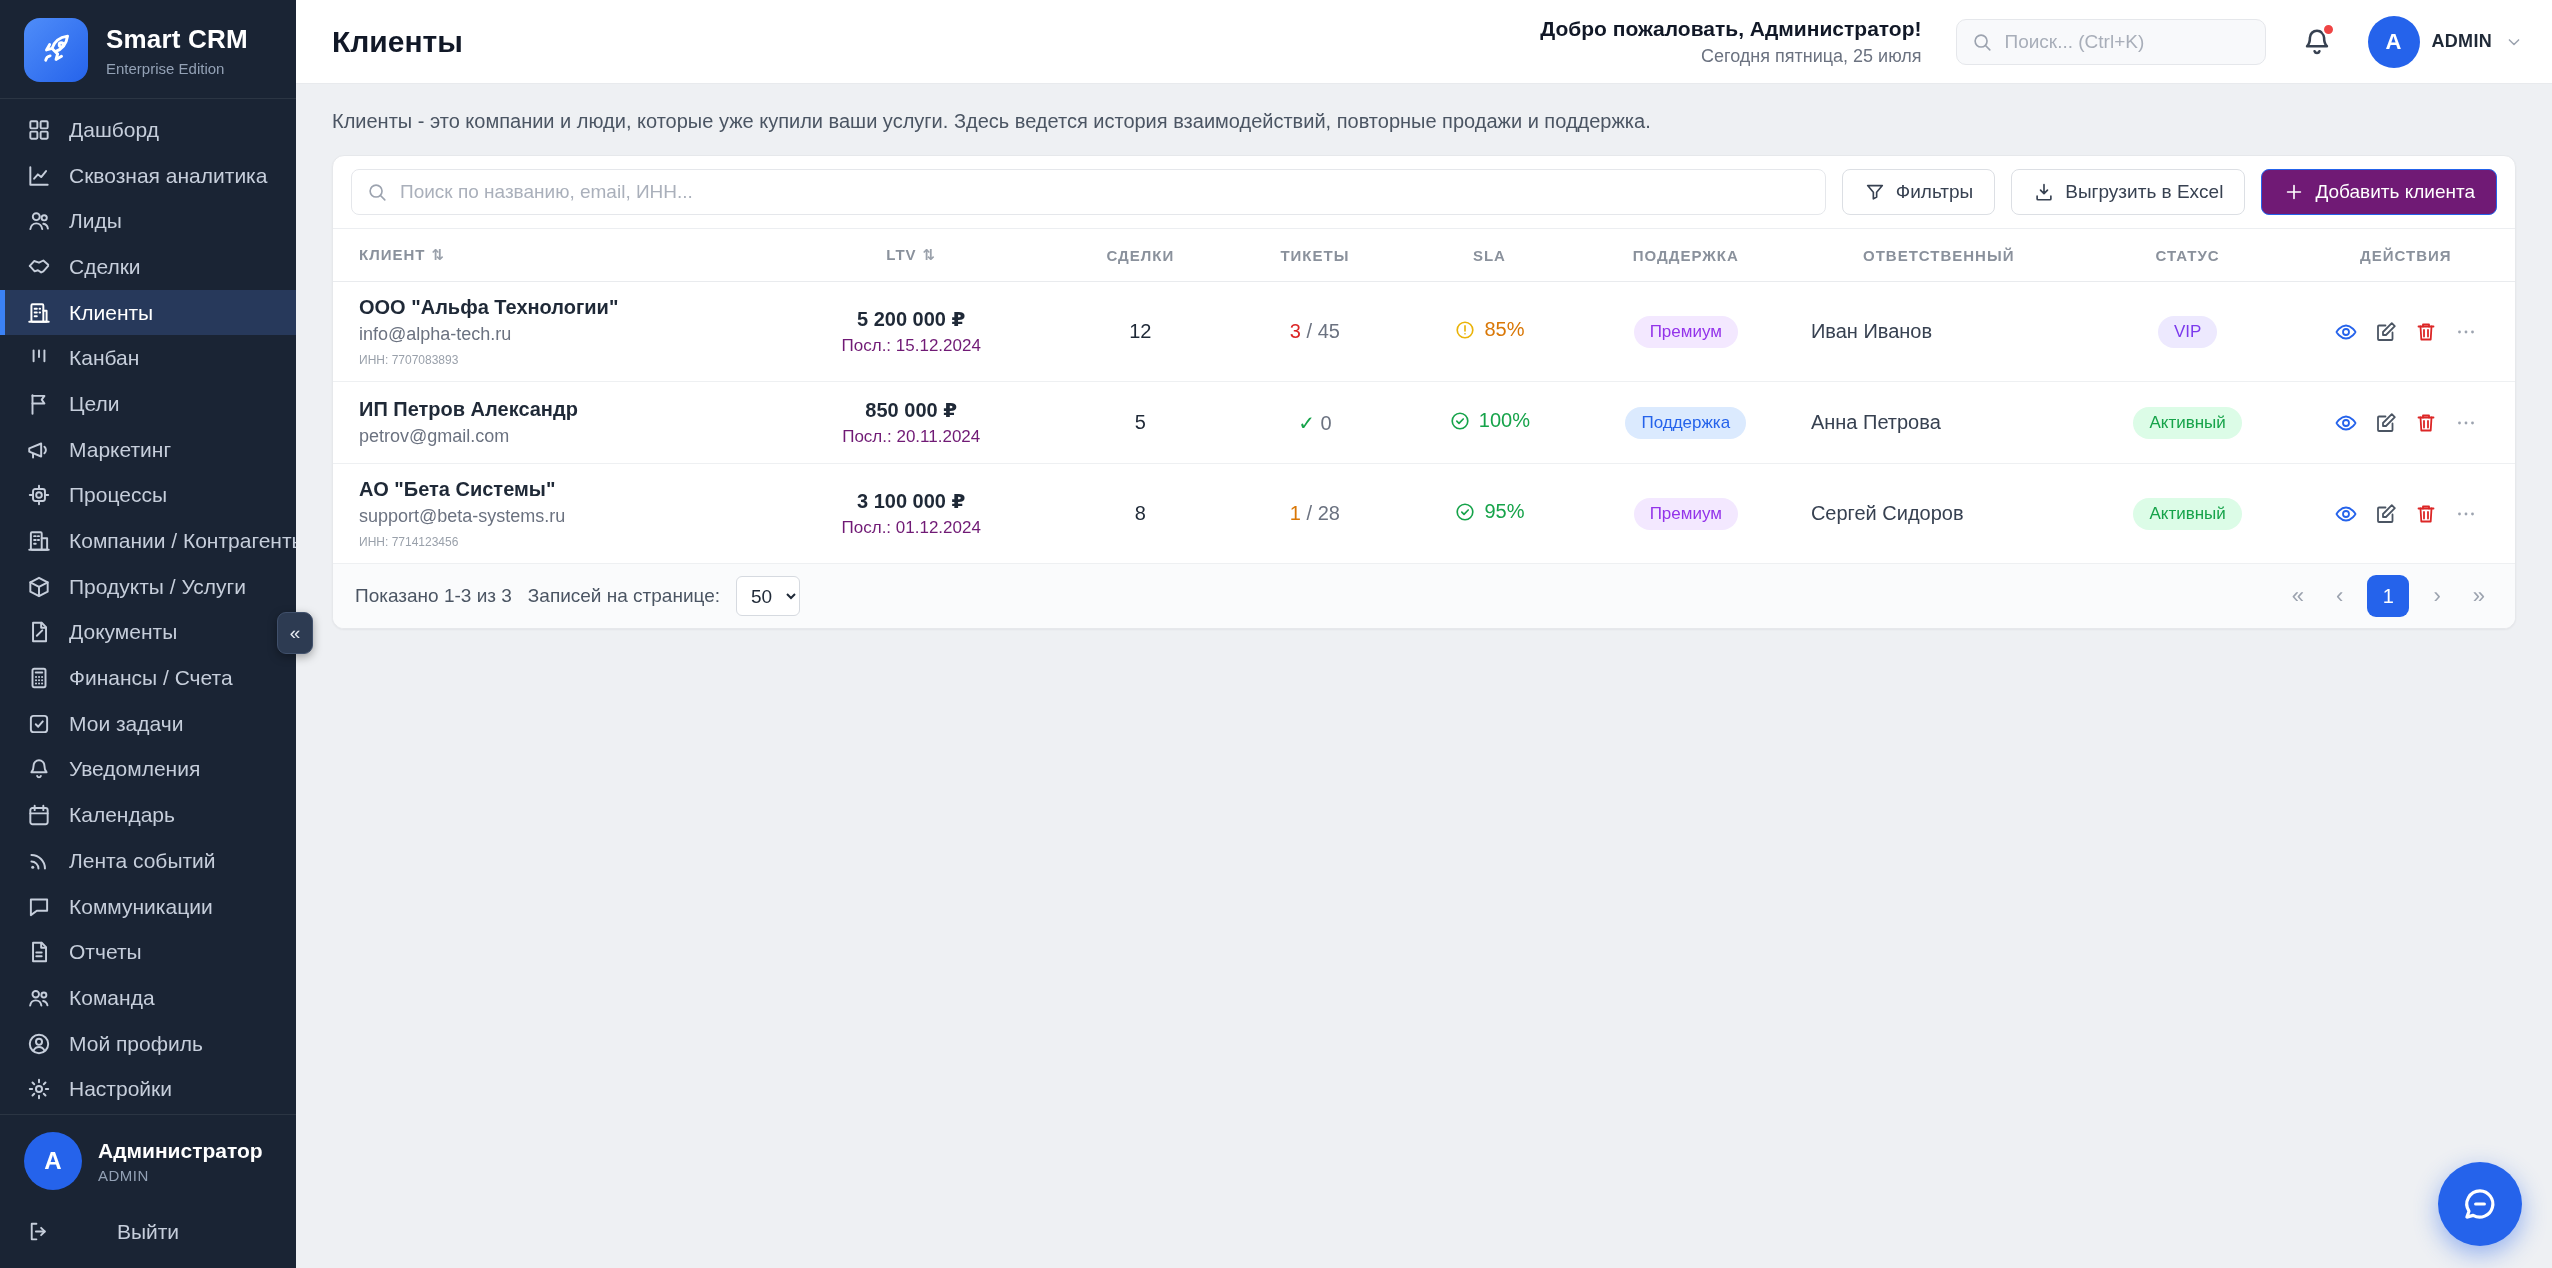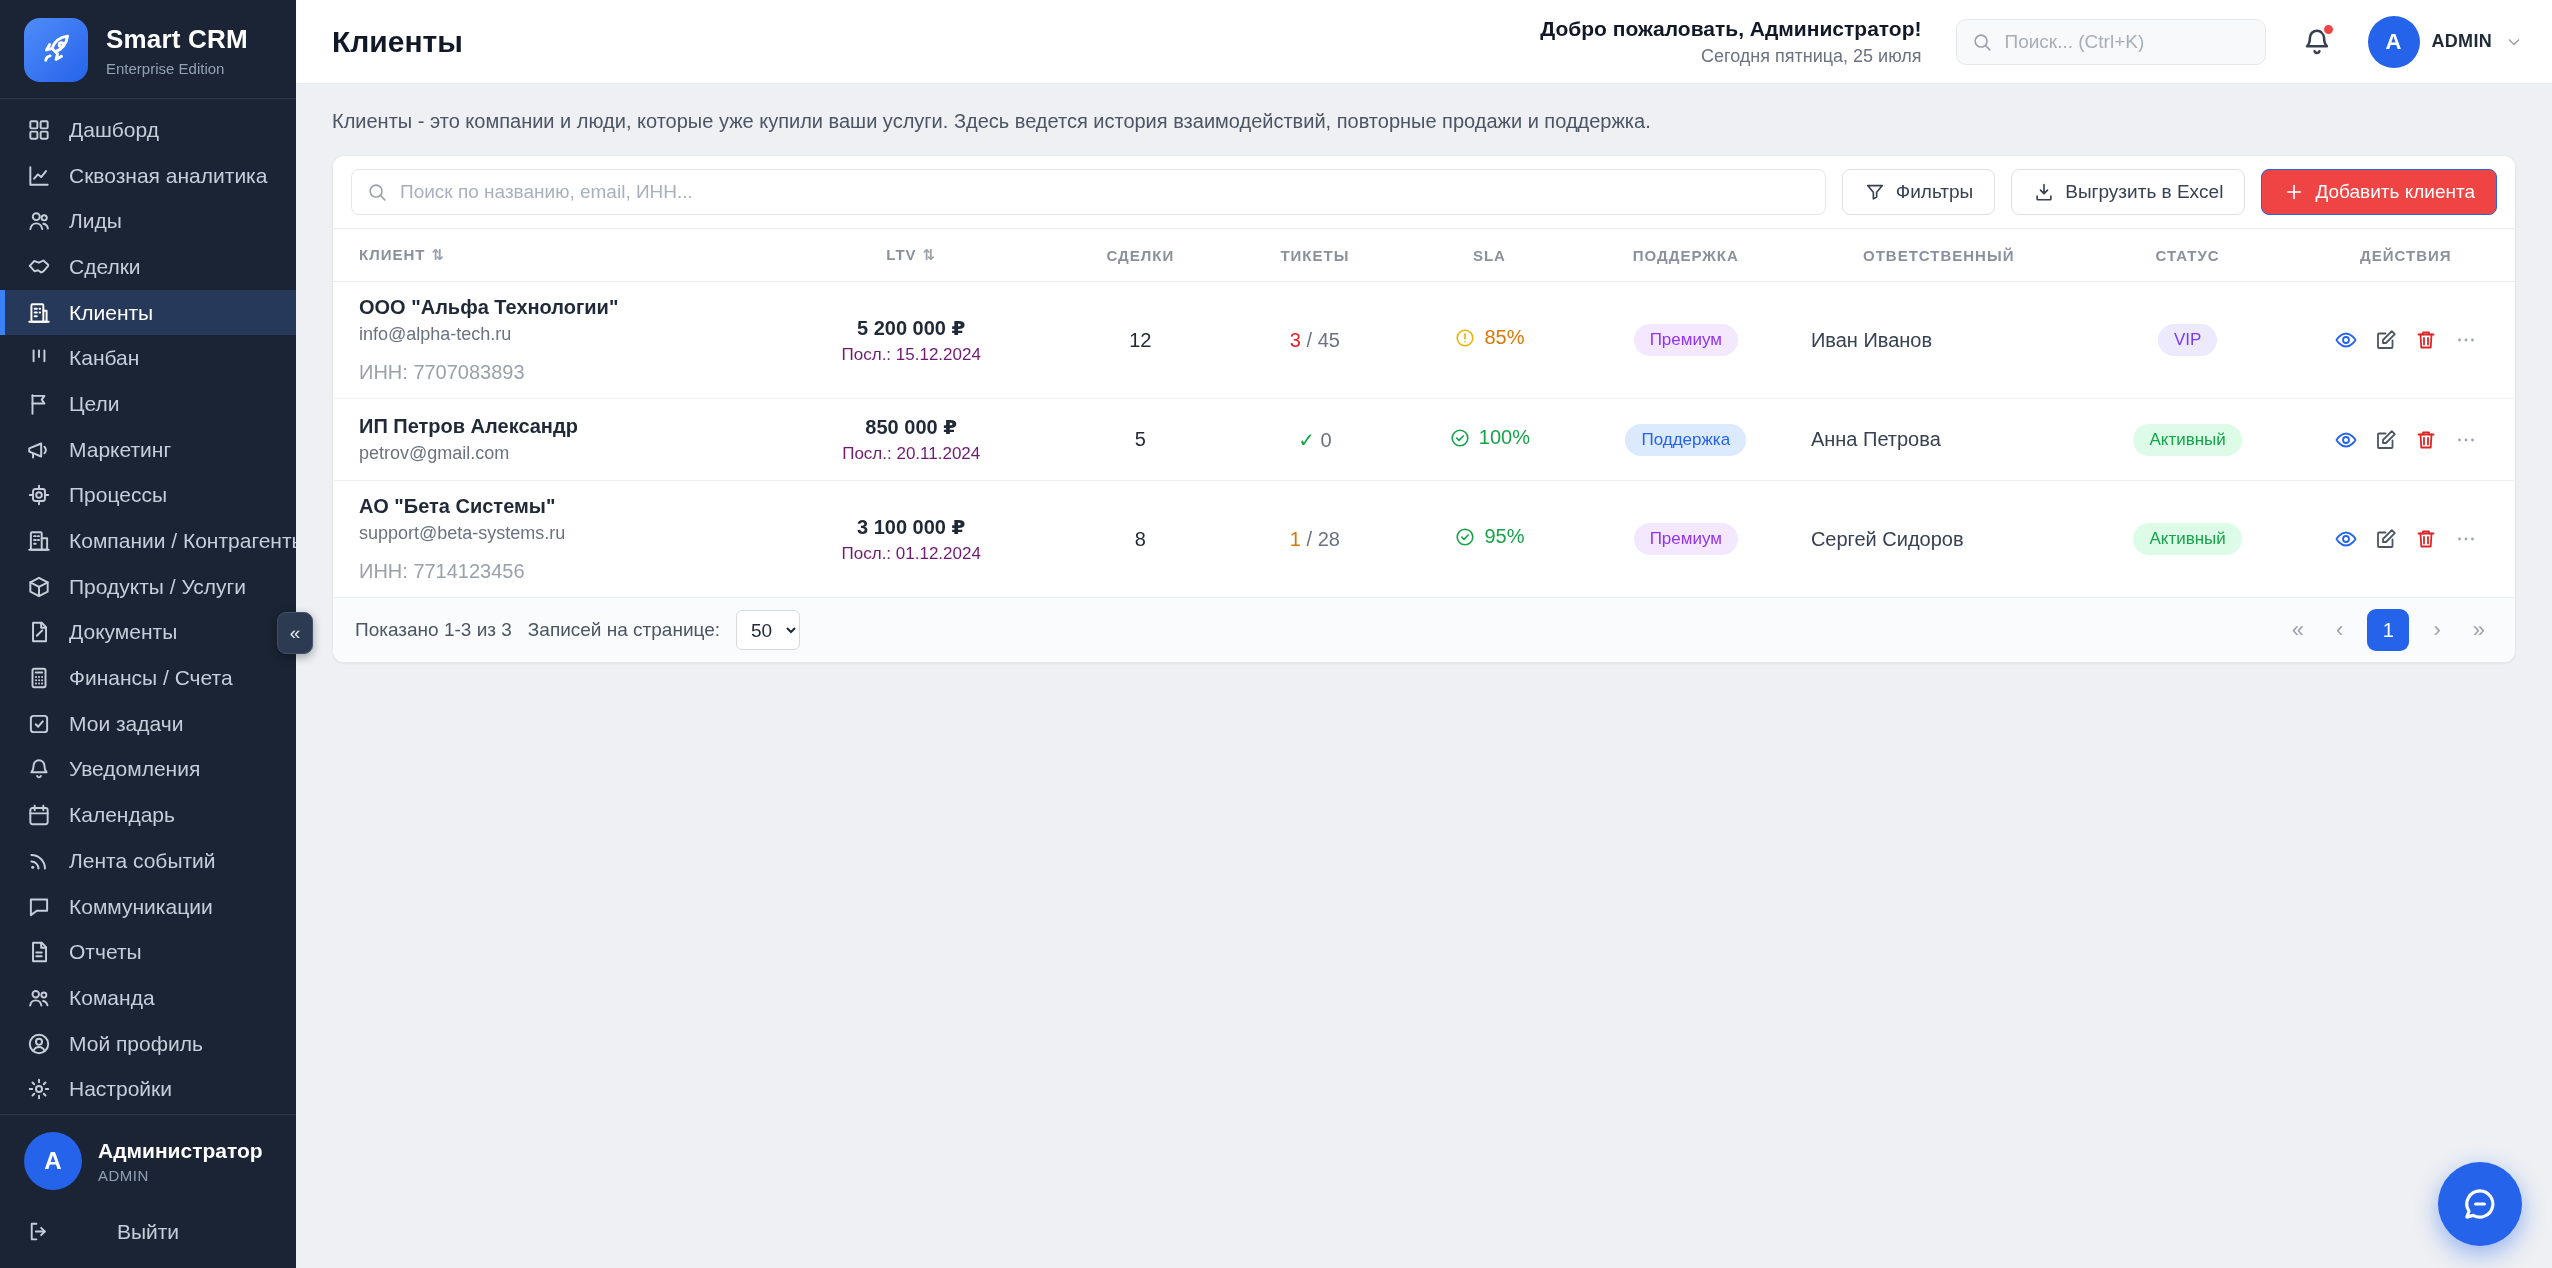--- a/index.html
+++ b/index.html
@@ -53,39 +53,39 @@
 
   .card { margin:22px 36px 0; background:#fff; border:1px solid #e6e8eb; border-radius:12px; box-shadow:0 1px 2px rgba(16,24,40,.05); overflow:hidden; flex:none; }
   .toolbar { display:flex; align-items:center; gap:16px; padding:13px 18px; border-bottom:1px solid #eceef1; }
   .search-wrap { position:relative; flex:1; }
   .search-wrap input { width:100%; height:46px; border:1px solid #e5e7eb; border-radius:8px; background:#fff; padding:0 16px 0 48px; font-size:19px; font-family:inherit; color:#374151; outline:none; }
   .search-wrap input::placeholder { color:#aab0bb; }
   .sw-ic { position:absolute; left:15px; top:12px; width:22px; height:22px; color:#9ca3af; }
   .btn { display:inline-flex; align-items:center; gap:10px; height:46px; padding:0 21px; border-radius:8px; font-size:19px; font-family:inherit; cursor:pointer; white-space:nowrap; }
   .btn .bi { width:22px; height:22px; }
   .btn.ghost { background:#fff; border:1px solid #dcdfe4; color:#374151; }
-  .btn.primary { background:#ef4444; border:1px solid #2563eb; color:#fff; }
+  .btn.primary { background:#701a75; border:1px solid #2563eb; color:#fff; }
 
   table.clients-table { width:100%; border-collapse:collapse; table-layout:fixed; }
   thead th { padding:17px 12px; font-size:15px; font-weight:bold; color:#8a919c; text-transform:uppercase; letter-spacing:1px; border-bottom:1px solid #e9ebee; text-align:center; white-space:nowrap; }
   thead th:nth-child(1) { width:20%; text-align:left; padding-left:26px; }
   thead th:nth-child(2) { width:13%; }
   thead th:nth-child(3) { width:8%; }
   thead th:nth-child(4) { width:8%; }
   thead th:nth-child(5) { width:8%; }
   thead th:nth-child(6) { width:10%; }
   thead th:nth-child(7) { width:13%; text-align:center; padding-left:16px; }
   thead th:nth-child(8) { width:10%; }
   thead th:nth-child(9) { width:10%; }
   .sort { margin-left:6px; font-size:15px; color:#9aa1ab; }
   tbody td { padding:14px 12px; border-bottom:1px solid #eef0f2; text-align:center; vertical-align:middle; font-size:20px; color:#1f2937; height:82px; }
   td.col-client { text-align:left; padding-left:26px; }
   .c-name { font-size:20px; font-weight:bold; color:#1f2937; }
   .c-email { font-size:18px; color:#6b7280; margin-top:5px; }
-  .c-inn { font-size:20px; color:#9aa1ab; margin-top:16px; }
+  .c-inn { font-size:12px; color:#9aa1ab; margin-top:8px; }
   .ltv-val { font-weight:bold; }
   .ltv-last { font-size:17px; color:#701a75; margin-top:5px; }
   .t-rest { color:#6b7280; }
   .tone-danger { color:#dc2626; }
   .tone-warning { color:#d97706; }
   .tone-success { color:#16a34a; }
   .sla { display:inline-flex; align-items:flex-end; gap:8px; font-weight:500; }
   .sla-ic { width:22px; height:22px; }
   .sla.tone-warning .sla-ic { color:#eab308; }
   .badge { display:inline-block; padding:6px 16px; border-radius:999px; font-size:17px; }

